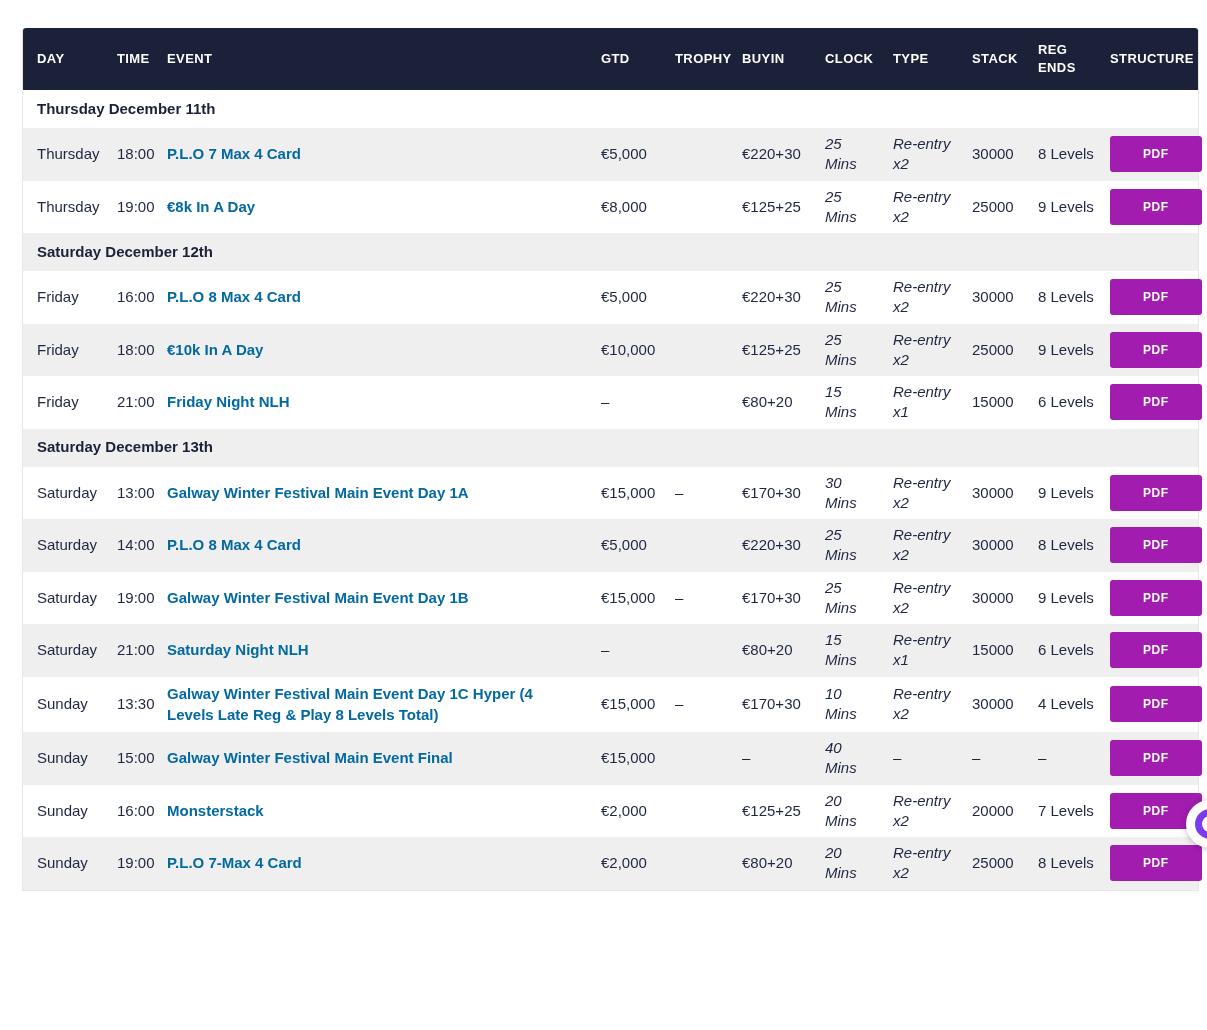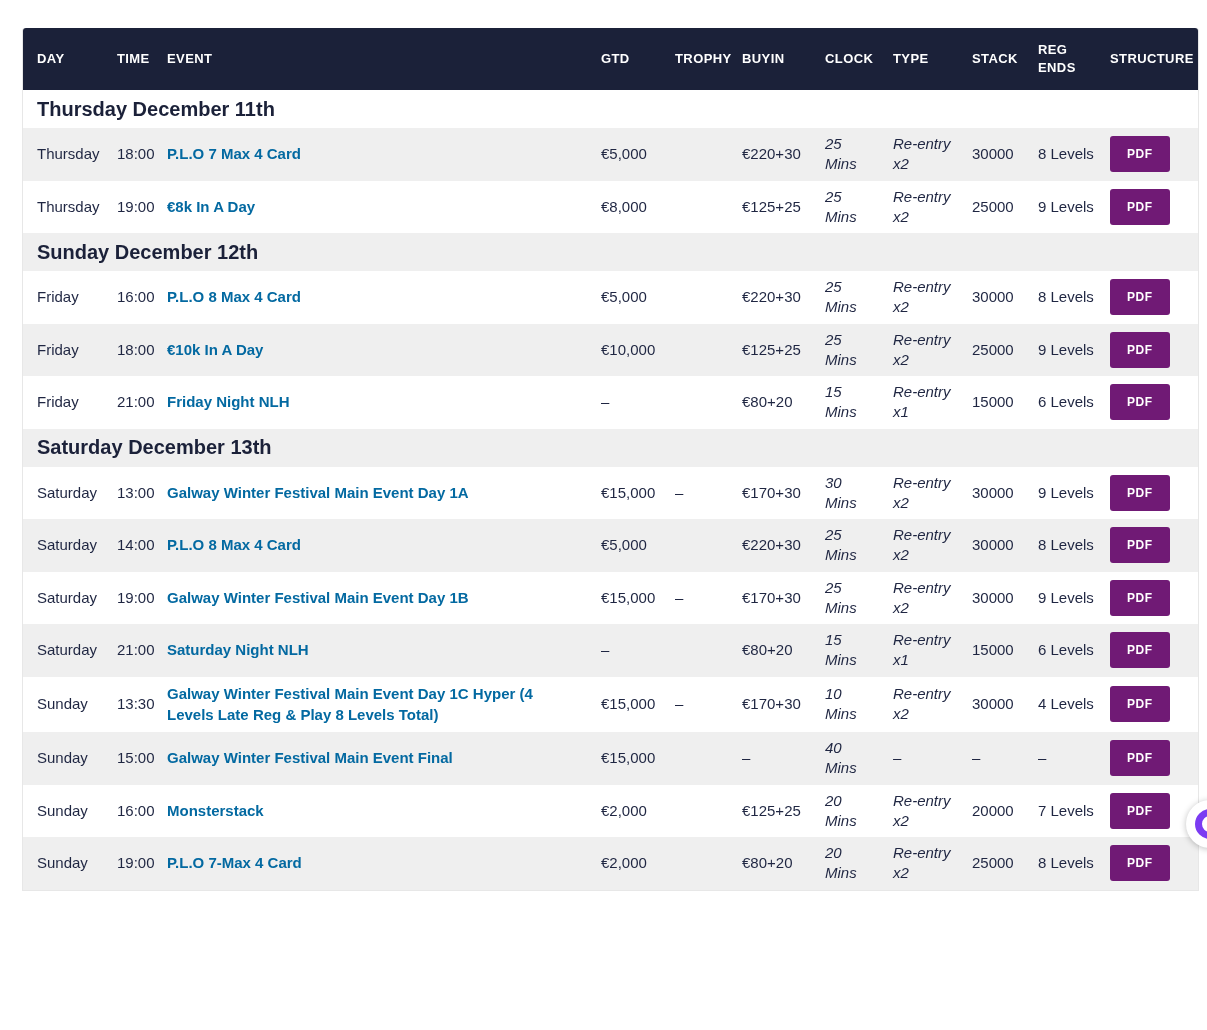--- a/index.html
+++ b/index.html
@@ -26,31 +26,31 @@
   }
   thead th:first-child{border-radius:3px 0 0 0;}
   thead th:last-child{border-radius:0 3px 0 0;}
   tbody tr:nth-child(even){background:#efefef;}
   tbody tr:nth-child(odd){background:#ffffff;}
   td{
     color:#1f2642;font-size:15px;text-align:left;vertical-align:middle;
     padding:6px 4px 6px 14px;box-sizing:border-box;line-height:1.35;
   }
   tr.section-row td{
-    font-weight:700;font-size:20px;height:38px;padding:4px 14px;
+    font-weight:700;font-size:15px;height:38px;padding:4px 14px;
     color:#1b2139;
   }
   tr.data-row{height:51px;}
   td.c-day,td.c-time,td.c-gtd,td.c-buyin,td.c-stack,td.c-reg,td.c-trophy{white-space:nowrap;}
   td.c-event{font-weight:700;color:#0369a1;line-height:1.45;padding-right:14px;}
   td.c-clock,td.c-type{white-space:pre-line;font-style:italic;}
   a.pdf-btn{
-    display:inline-block;background:#701a75;color:#ffffff;
+    display:inline-block;background:#a21caf;color:#ffffff;
     font-size:12px;font-weight:700;letter-spacing:.5px;
-    padding:10px 17px;border-radius:3px;cursor:pointer;text-decoration:none;
+    padding:10px 33px;border-radius:3px;cursor:pointer;text-decoration:none;
   }
   .a11y-widget{
     position:absolute;left:1186px;top:800px;width:48px;height:48px;
     border-radius:50%;background:#ffffff;
     box-shadow:0 1px 6px rgba(0,0,0,.25);
     display:flex;align-items:center;justify-content:center;cursor:pointer;
   }
   .a11y-ring{
     width:30px;height:30px;border-radius:50%;
     border:7px solid #7b3bf2;box-sizing:border-box;background:#ffffff;
@@ -121,21 +121,21 @@
       <td class="c-clock">25
 Mins</td>
       <td class="c-type">Re-entry
 x2</td>
       <td class="c-stack">25000</td>
       <td class="c-reg">9 Levels</td>
       <td class="c-structure"><a class="pdf-btn">PDF</a></td>
     </tr>
 
     <tr class="section-row">
-      <td colspan="11">Sunday December 12th</td>
+      <td colspan="11">Saturday December 12th</td>
     </tr>
     <tr class="data-row">
       <td class="c-day">Friday</td>
       <td class="c-time">16:00</td>
       <td class="c-event">P.L.O 8 Max 4 Card</td>
       <td class="c-gtd">€5,000</td>
       <td class="c-trophy"></td>
       <td class="c-buyin">€220+30</td>
       <td class="c-clock">25
 Mins</td>

